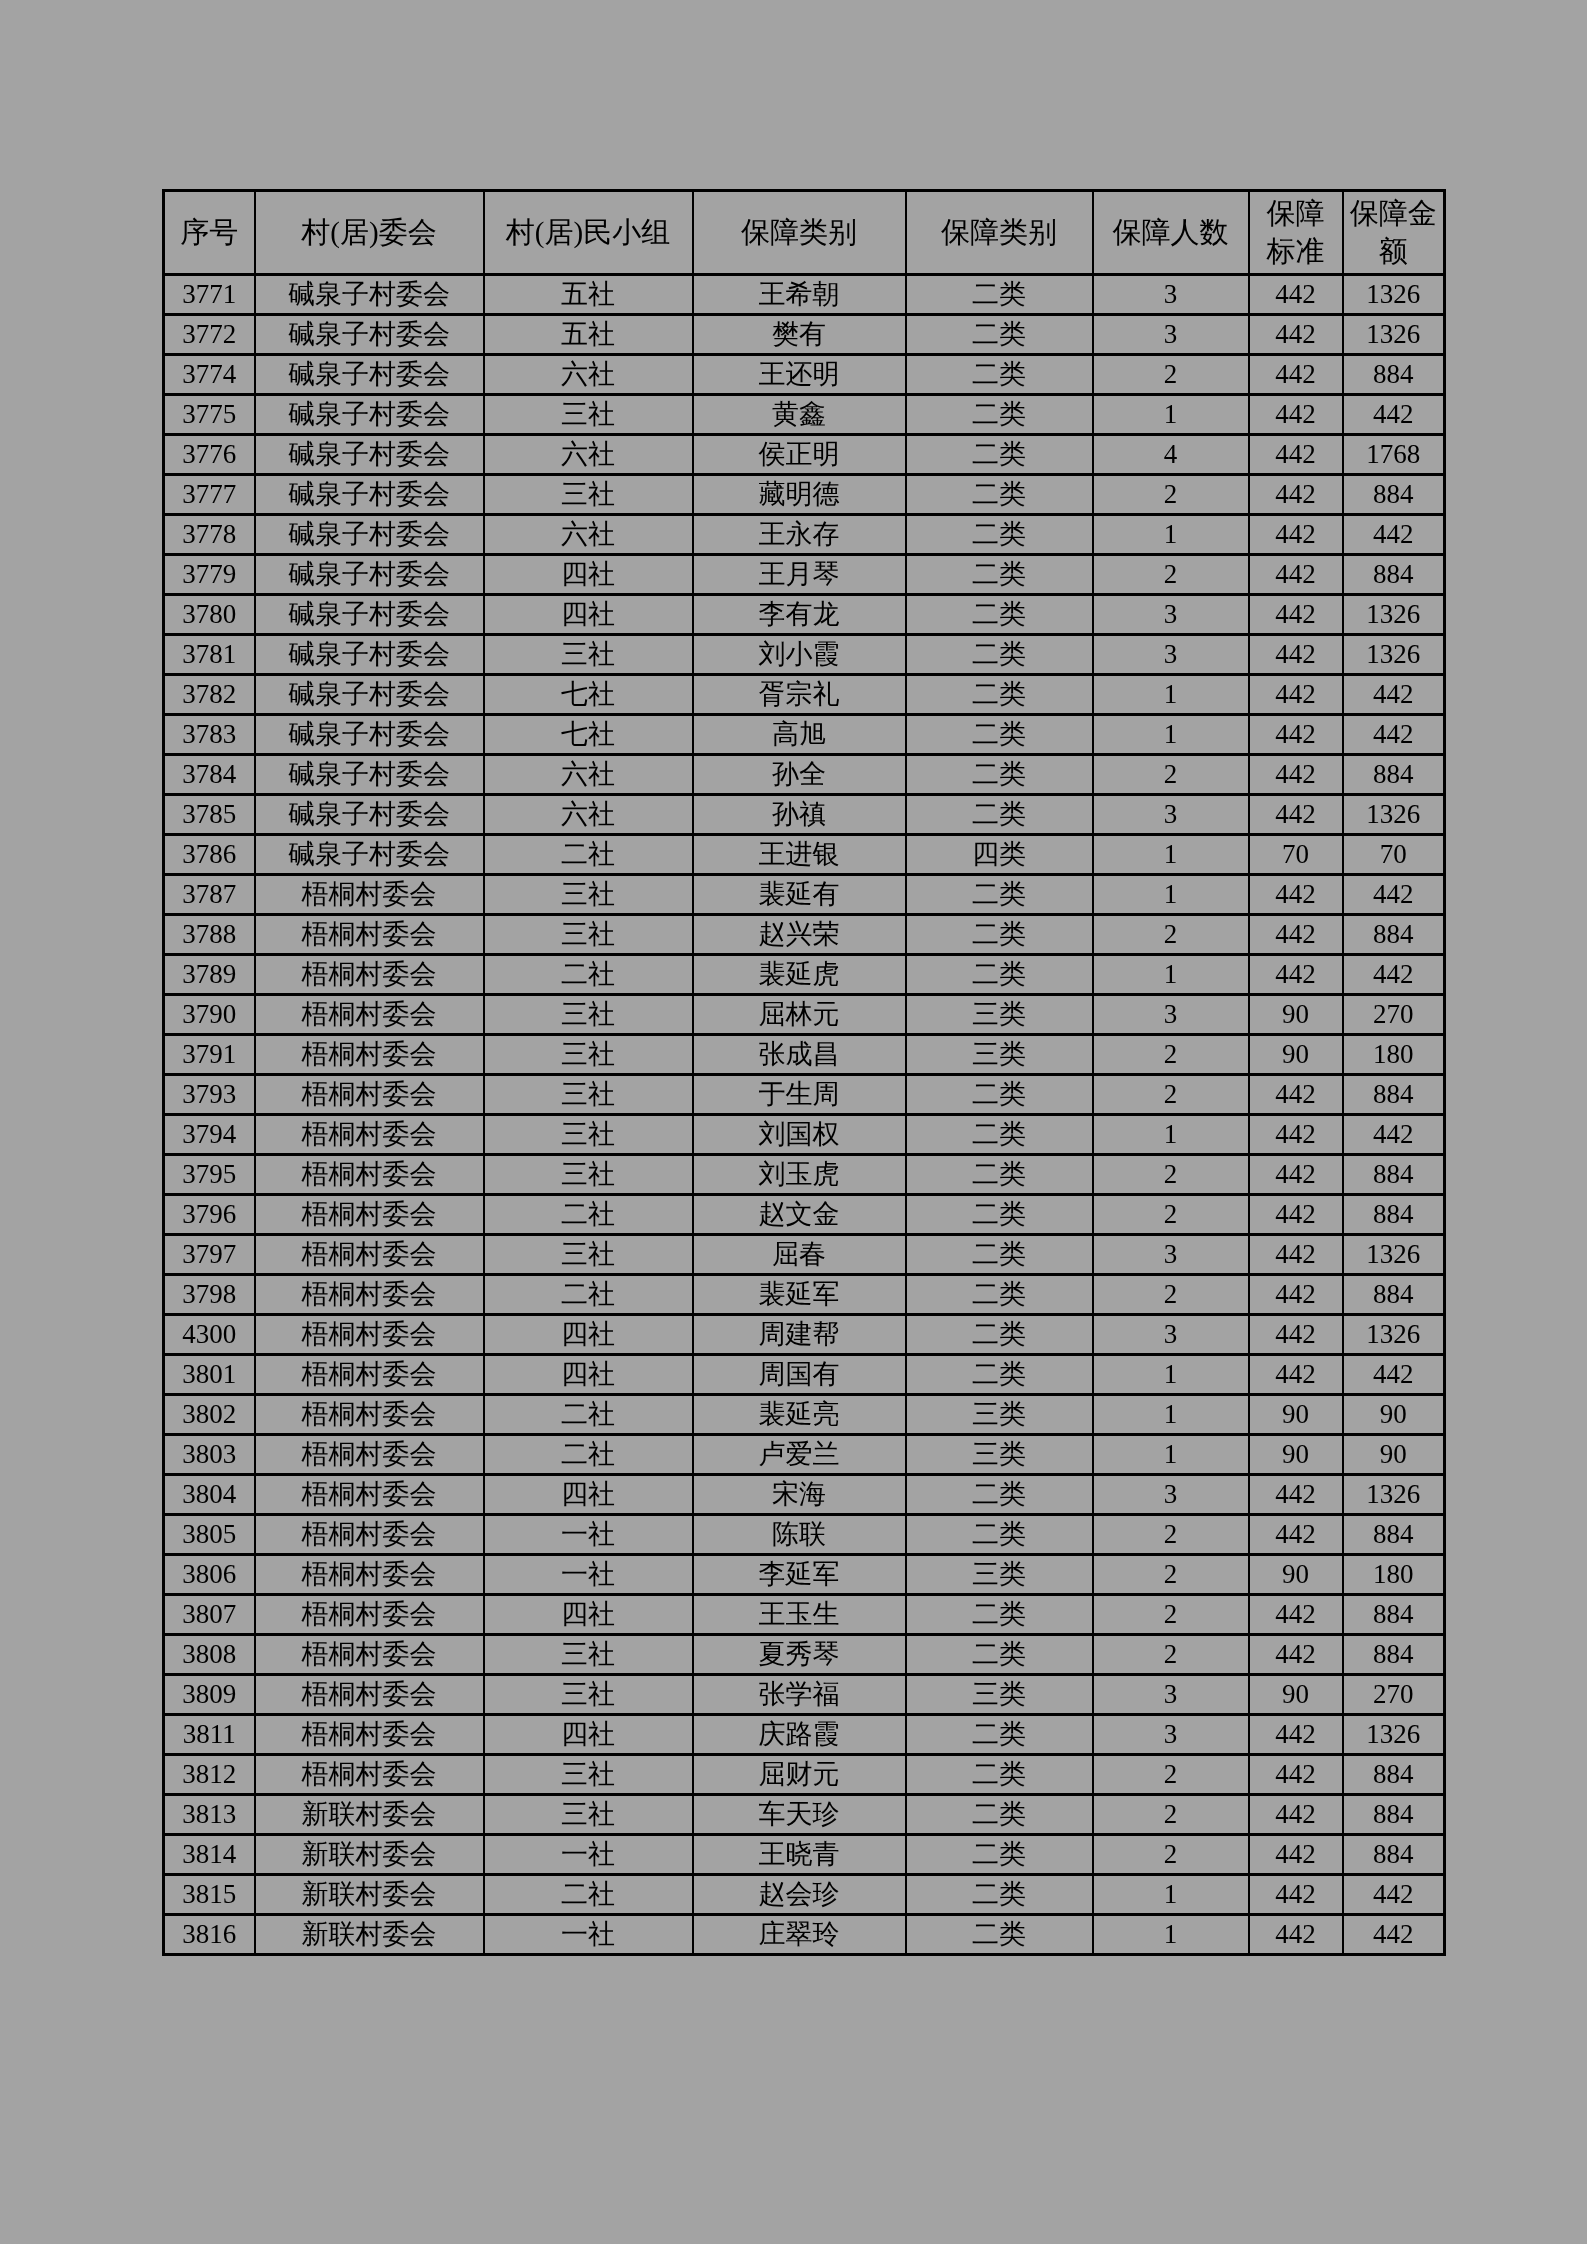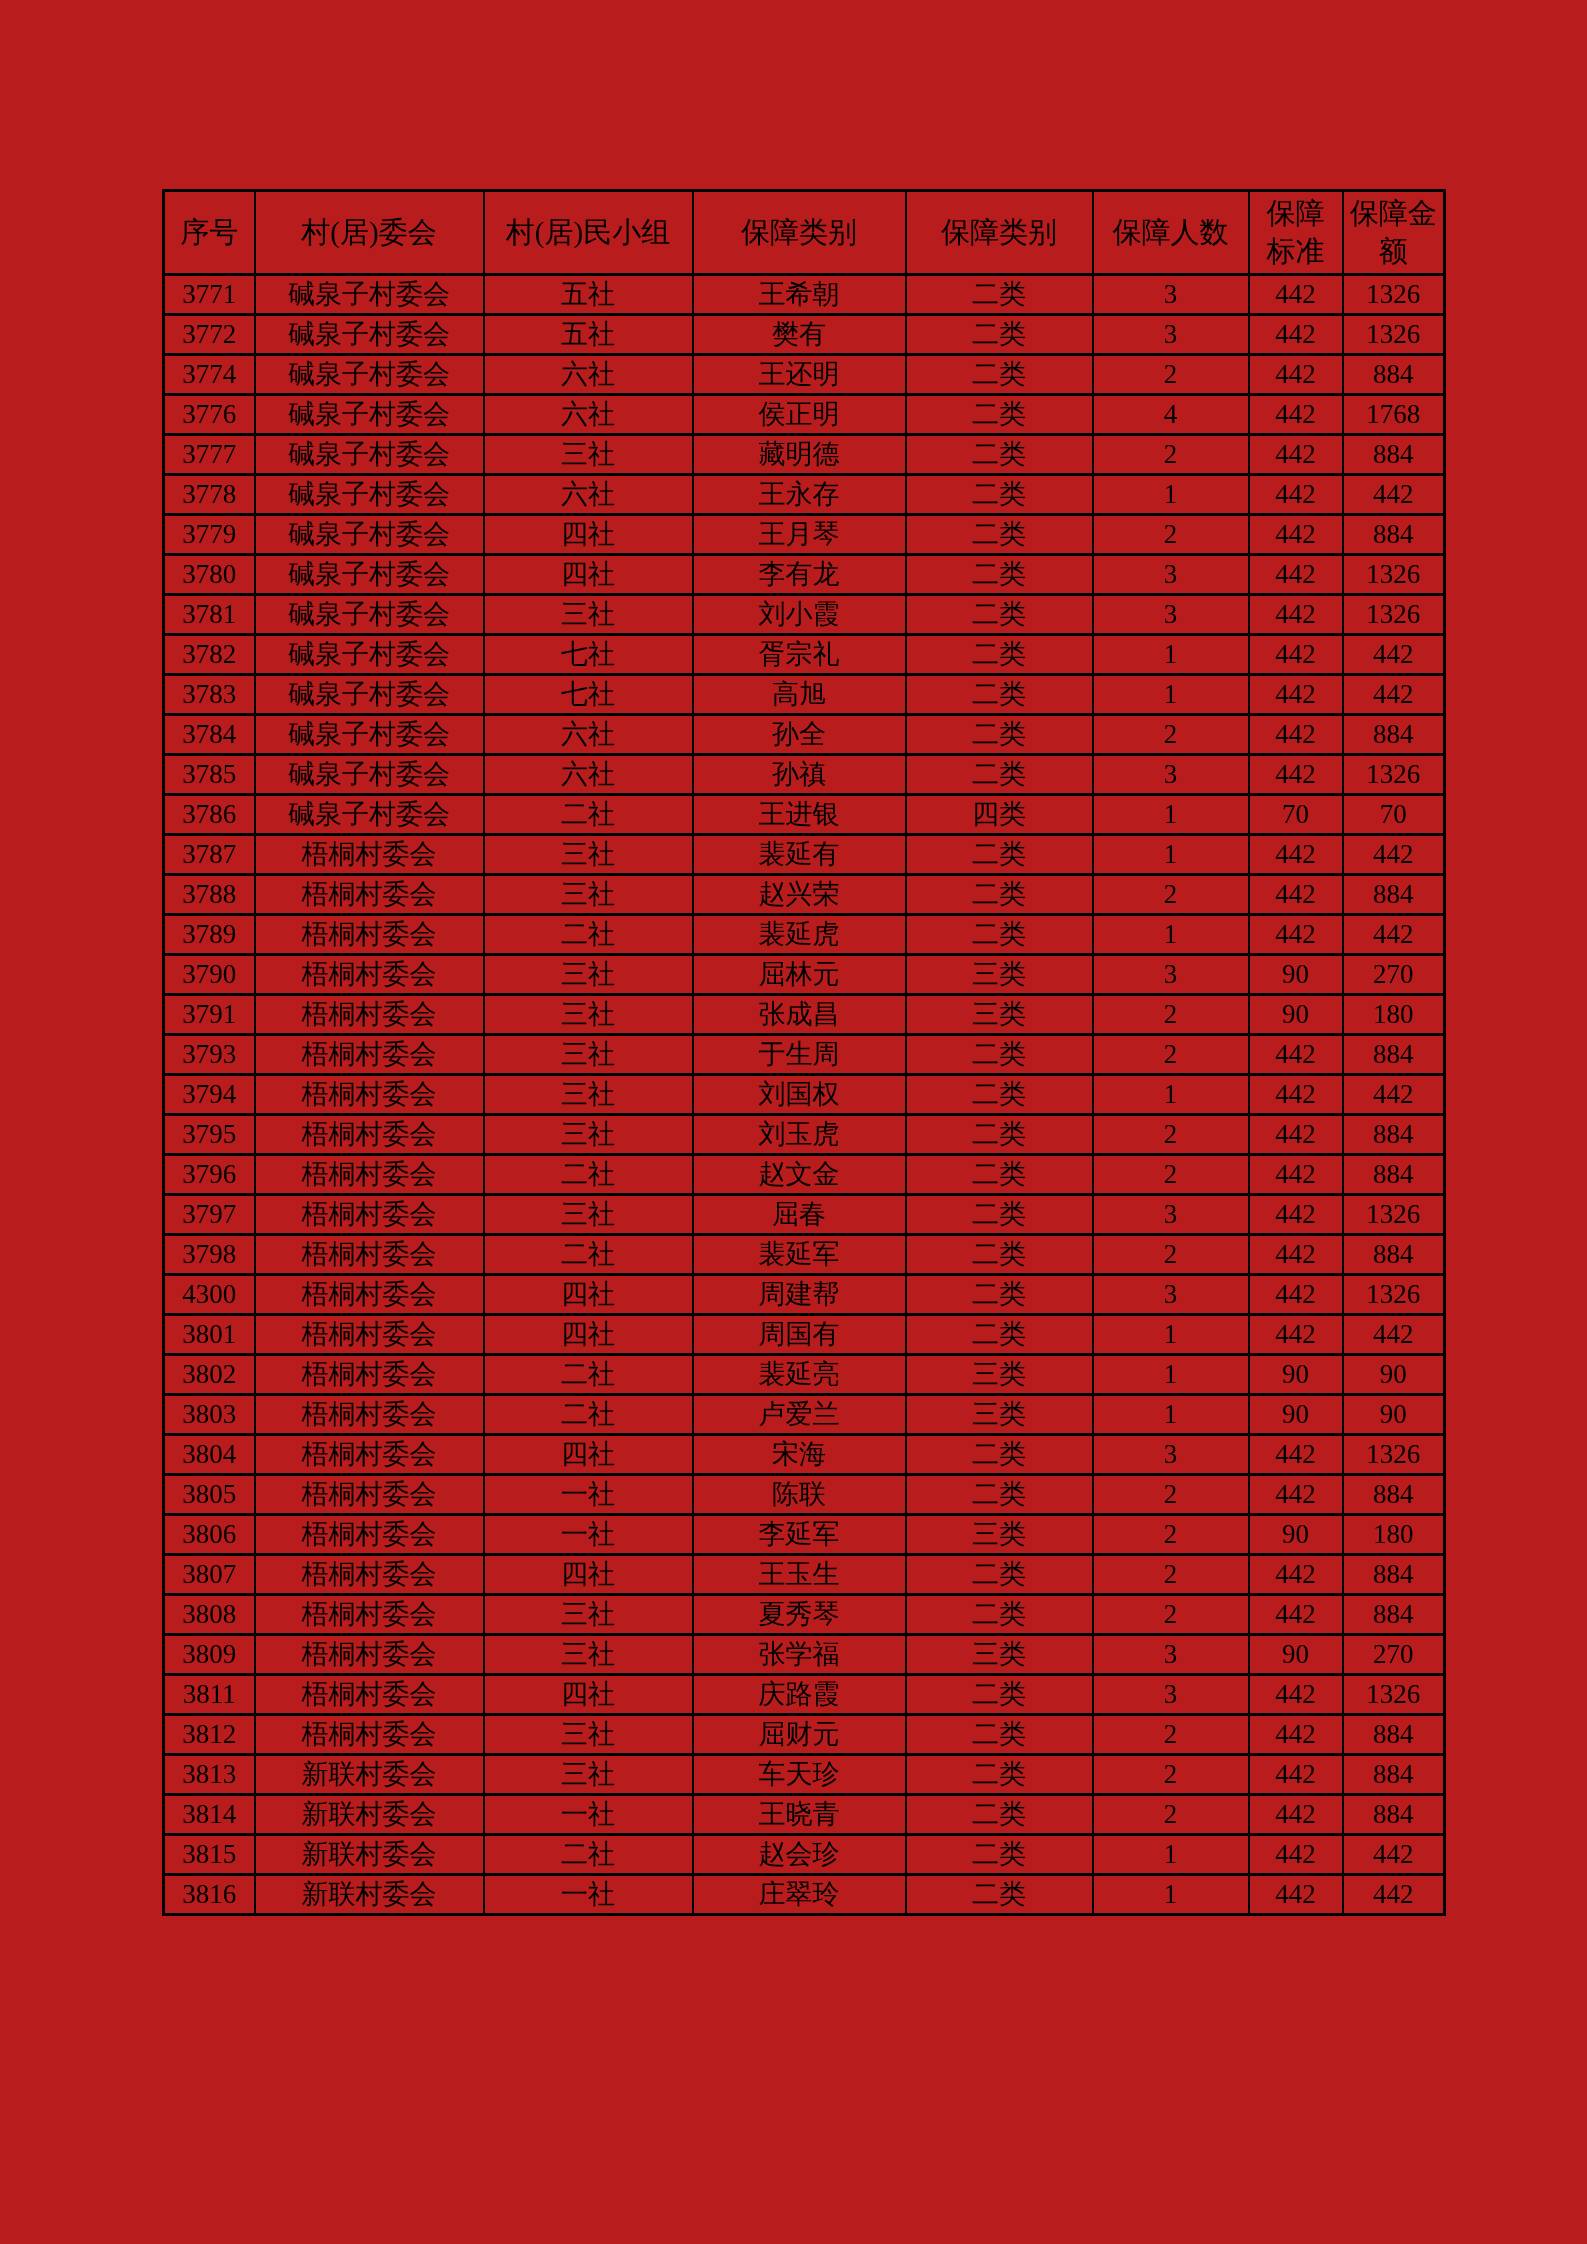--- a/index.html
+++ b/index.html
@@ -4,21 +4,21 @@
 <style>
   html, body {
     margin: 0;
     padding: 0;
     background: #ffffff;
   }
   .page {
     position: relative;
     width: 1587px;
     height: 2244px;
-    background: #b91c1c;
+    background: #a3a3a3;
     overflow: hidden;
     font-family: "Liberation Serif", "DejaVu Serif", serif;
     color: #000000;
   }
   table.benefits-table {
     position: absolute;
     left: 162px;
     top: 189px;
     width: 1281px;
     border-collapse: collapse;
@@ -114,20 +114,30 @@
           <td>3774</td>
           <td>碱泉子村委会</td>
           <td>六社</td>
           <td>王还明</td>
           <td>二类</td>
           <td>2</td>
           <td>442</td>
           <td>884</td>
         </tr>
         <tr>
+          <td>3775</td>
+          <td>碱泉子村委会</td>
+          <td>三社</td>
+          <td>黄鑫</td>
+          <td>二类</td>
+          <td>1</td>
+          <td>442</td>
+          <td>442</td>
+        </tr>
+        <tr>
           <td>3776</td>
           <td>碱泉子村委会</td>
           <td>六社</td>
           <td>侯正明</td>
           <td>二类</td>
           <td>4</td>
           <td>442</td>
           <td>1768</td>
         </tr>
         <tr>

